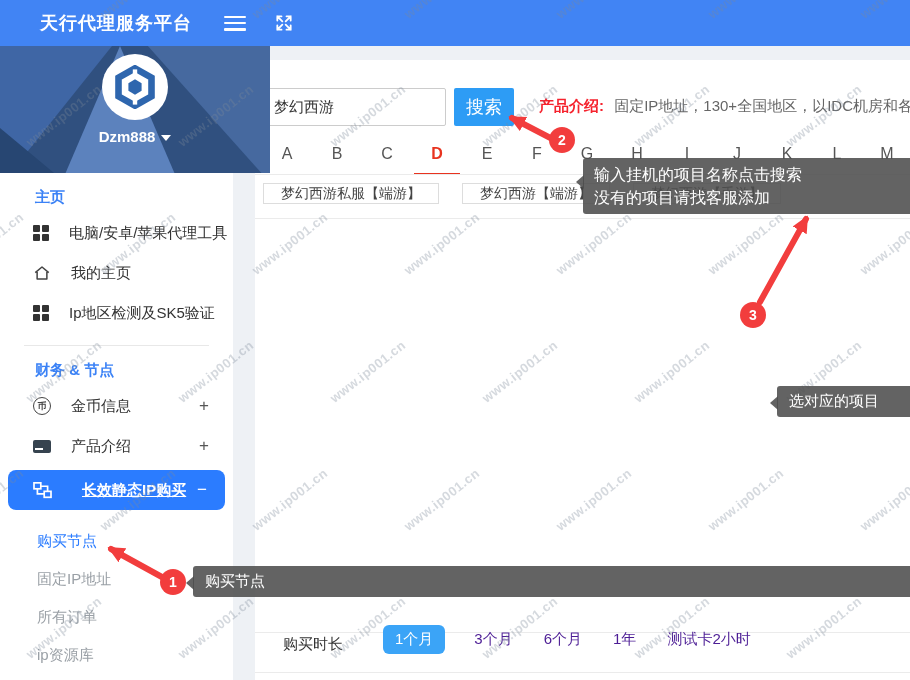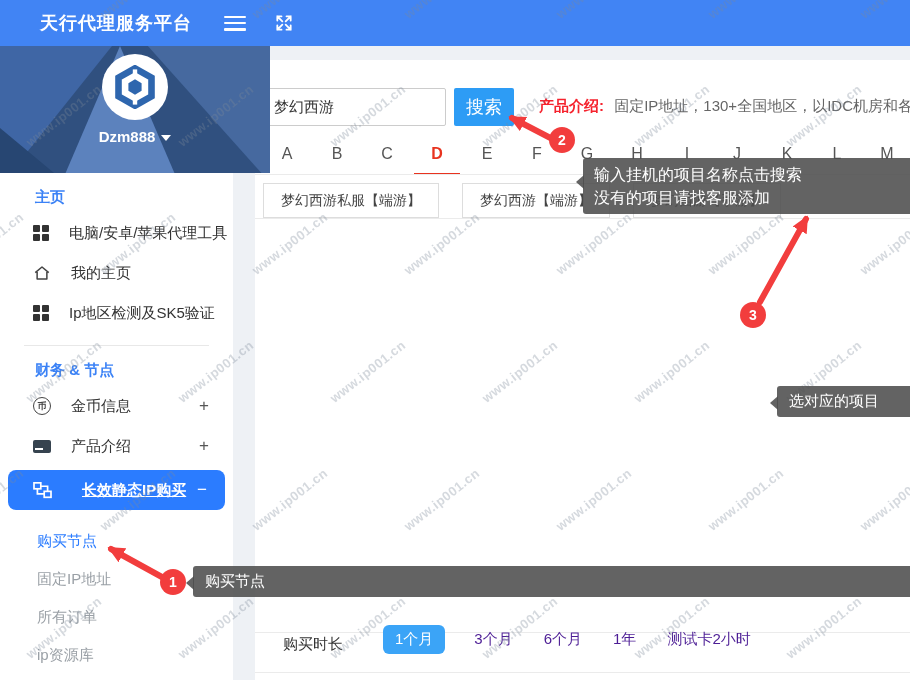--- a/index.html
+++ b/index.html
@@ -49,21 +49,21 @@
   .search-btn { position:absolute; left:199px; top:28px; width:60px; height:38px; background:#2d9cf5; color:#fff; border:none; border-radius:2px; font-size:18px; cursor:pointer; font-family:inherit; }
   .intro { position:absolute; left:284px; top:37px; right:-20px; height:22px; white-space:nowrap; overflow:hidden; font-size:15px; }
   .intro-label { color:#f5222d; font-weight:bold; margin-right:6px; }
   .intro-text { color:#666; }
   .letters { position:absolute; left:7px; top:80px; width:650px; display:flex; }
   .letter { width:50px; text-align:center; font-size:16px; color:#555; cursor:pointer; position:relative; line-height:28px; }
   .letter.active { color:#e8331f; font-weight:bold; }
   .letter.active::after { content:""; position:absolute; left:2px; right:2px; bottom:-7px; height:2px; background:#e8331f; }
   .hdiv { position:absolute; left:0; right:-20px; height:1px; background:#ebebeb; }
   .games { position:absolute; left:8px; top:123px; display:flex; gap:23px; }
-  .game-btn { height:35px; border:1px solid #ddd; background:#fff; color:#444; font-size:14px; padding:0 17px; display:flex; align-items:center; cursor:pointer; font-family:Liberation Mono, monospace; white-space:nowrap; }
+  .game-btn { height:21px; border:1px solid #ddd; background:#fff; color:#444; font-size:14px; padding:0 17px; display:flex; align-items:center; cursor:pointer; font-family:Liberation Mono, monospace; white-space:nowrap; }
   .duration-row { position:absolute; left:28px; top:565px; display:flex; align-items:flex-end; }
   .duration-label { font-size:15px; color:#333; margin-right:40px; }
   .duration-opts { display:flex; align-items:center; gap:27px; }
   .duration-opt { font-size:15px; color:#4c1d95; cursor:pointer; padding:5px 2px; border-radius:6px; }
   .duration-opt.active { background:#3ba4f7; color:#fff; padding:5px 12px; }
 
   
   .anno { position:absolute; z-index:20; }
   .step-circle { width:26px; height:26px; border-radius:50%; background:#f23d3d; color:#fff; font-size:14px; font-weight:bold; display:flex; align-items:center; justify-content:center; }
   .tip { background:rgba(77,77,77,0.88); color:#fff; font-size:15px; font-weight:500; padding:6px 12px; border-radius:3px; position:relative; white-space:nowrap; }

